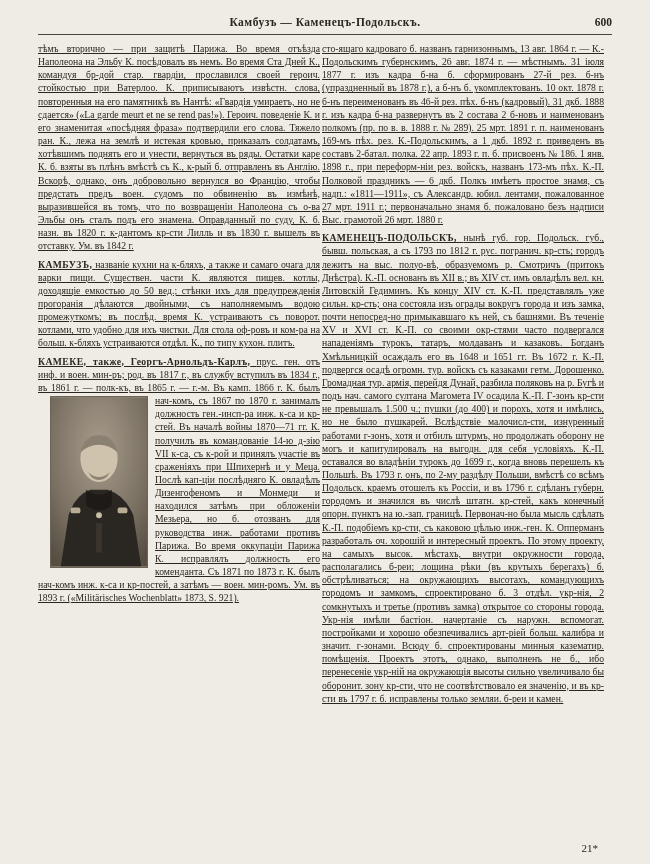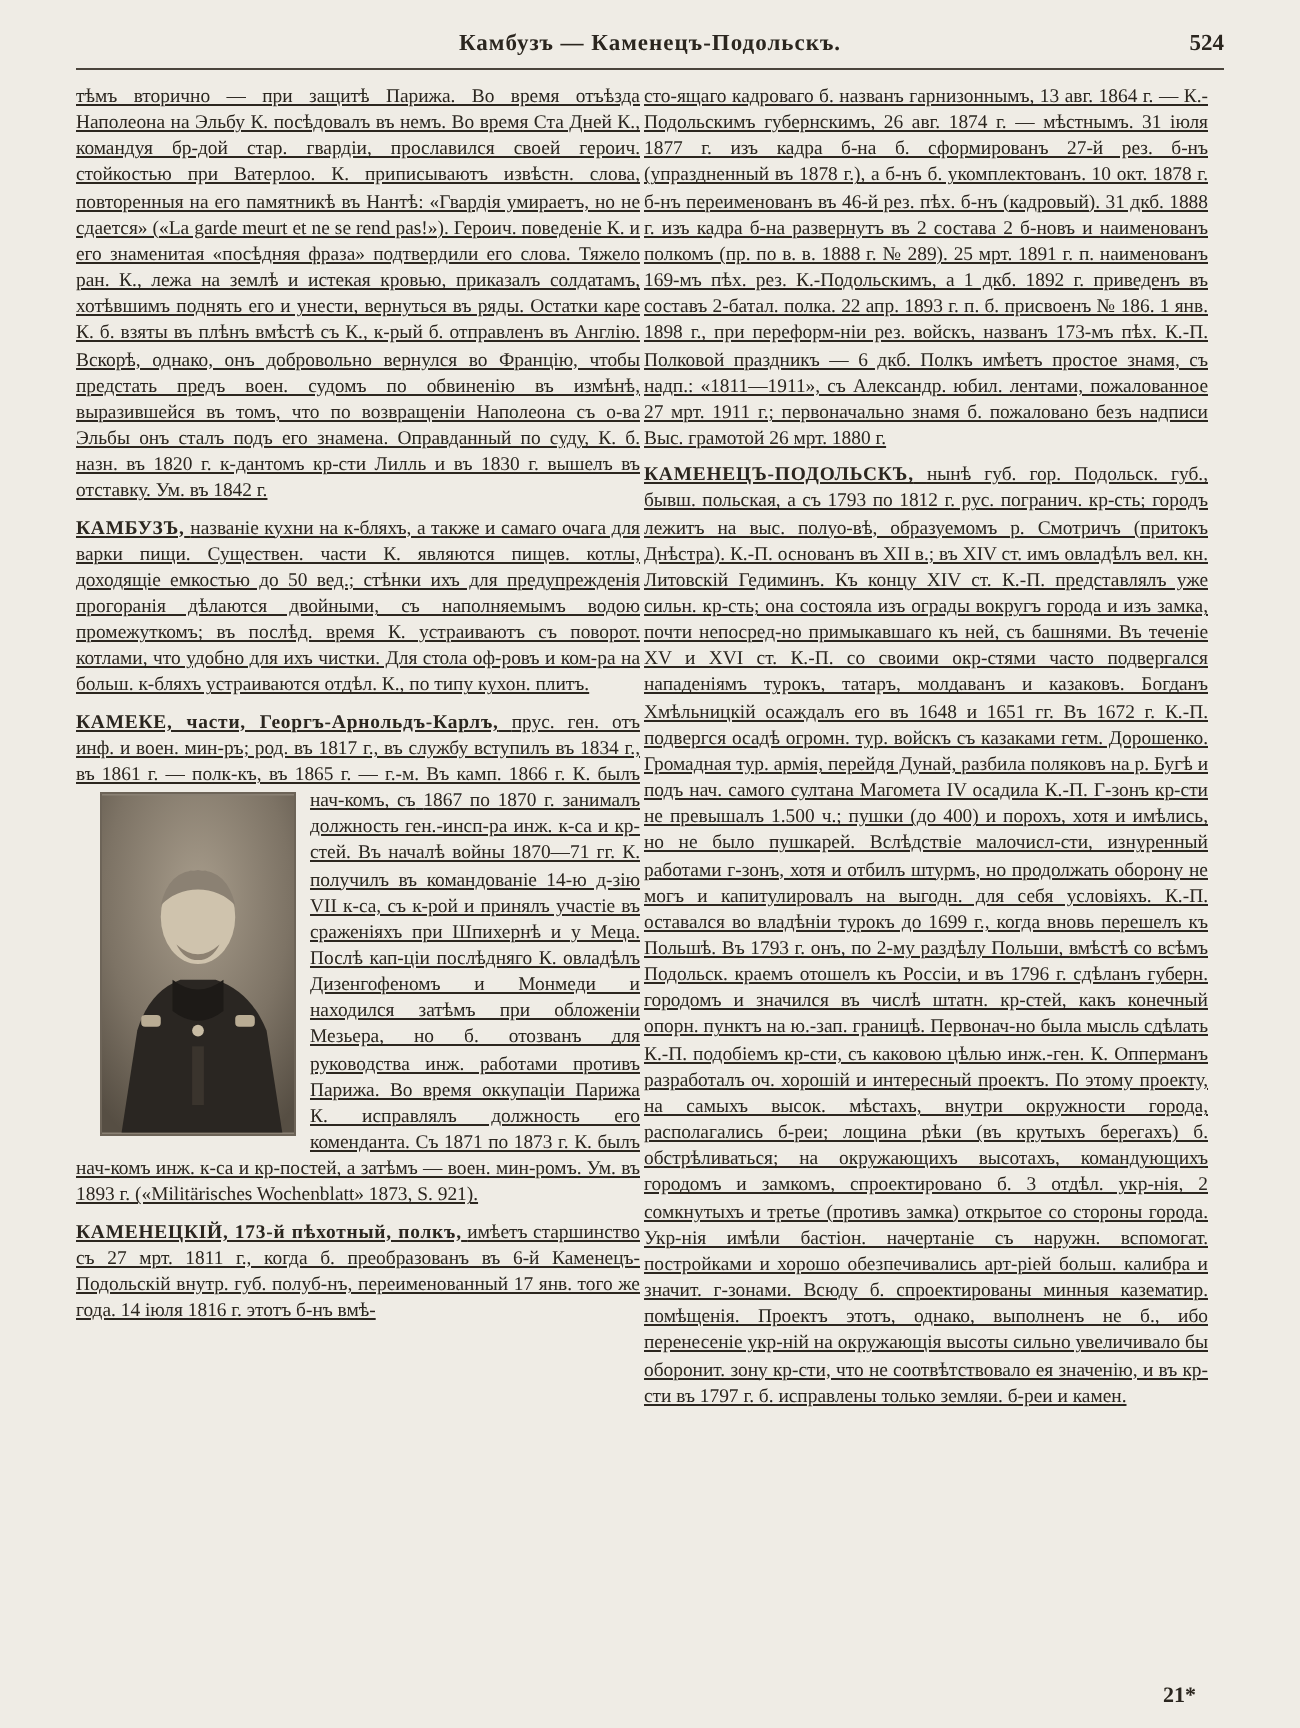--- a/index.html
+++ b/index.html
@@ -41,41 +41,41 @@
     width:98px;height:172px;
     margin:2px 7px 2px 12px;
     background:#8a8174;
     border:1px solid #6d6458;
     box-sizing:border-box;
     display:block;
   }
   .portrait svg{display:block;width:100%;height:100%;}
   .footer-mark{
     position:absolute;right:52px;bottom:10px;
-    font-weight:bold;font-size:11px;
+    font-weight:normal;font-size:11px;
   }
 </style>
 </head>
 <body>
 
 <div class="page">
 
   <div class="header">
     <div class="header-title">Камбузъ — Каменецъ-Подольскъ.</div>
-    <div class="header-page">524</div>
+    <div class="header-page">600</div>
   </div>
   <div class="header-rule"></div>
 
   <div class="col col-left">
 
     <p class="entry"><span>тѣмъ вторично — при защитѣ Парижа. Во время отъѣзда Наполеона на Эльбу К. посѣдовалъ въ немъ. Во время Ста Дней К., командуя бр-дой стар. гвардіи, прославился своей героич. стойкостью при Ватерлоо. К. приписываютъ извѣстн. слова, повторенныя на его памятникѣ въ Нантѣ: «Гвардія умираетъ, но не сдается» («La garde meurt et ne se rend pas!»). Героич. поведеніе К. и его знаменитая «посѣдняя фраза» подтвердили его слова. Тяжело ран. К., лежа на землѣ и истекая кровью, приказалъ солдатамъ, хотѣвшимъ поднять его и унести, вернуться въ ряды. Остатки каре К. б. взяты въ плѣнъ вмѣстѣ съ К., к-рый б. отправленъ въ Англію. Вскорѣ, однако, онъ добровольно вернулся во Францію, чтобы предстать предъ воен. судомъ по обвиненію въ измѣнѣ, выразившейся въ томъ, что по возвращеніи Наполеона съ о-ва Эльбы онъ сталъ подъ его знамена. Оправданный по суду, К. б. назн. въ 1820 г. к-дантомъ кр-сти Лилль и въ 1830 г. вышелъ въ отставку. Ум. въ 1842 г.</span></p>
 
     <p class="entry"><span class="headword">КАМБУЗЪ,</span> <span>названіе кухни на к-бляхъ, а также и самаго очага для варки пищи. Существен. части К. являются пищев. котлы, доходящіе емкостью до 50 вед.; стѣнки ихъ для предупрежденія прогоранія дѣлаются двойными, съ наполняемымъ водою промежуткомъ; въ послѣд. время К. устраиваютъ съ поворот. котлами, что удобно для ихъ чистки. Для стола оф-ровъ и ком-ра на больш. к-бляхъ устраиваются отдѣл. К., по типу кухон. плитъ.</span></p>
 
-    <p class="entry"><span class="headword">КАМЕКЕ, части, Георгъ-Арнольдъ-Карлъ,</span> <span>прус. ген. отъ инф. и воен. мин-ръ; род. въ 1817 г., въ службу вступилъ въ 1834 г., въ 1861 г. — полк-къ, въ 1865 г. — г.-м. Въ камп. 1866 г. К. былъ нач-комъ, съ</span>
+    <p class="entry"><span class="headword">КАМЕКЕ, также, Георгъ-Арнольдъ-Карлъ,</span> <span>прус. ген. отъ инф. и воен. мин-ръ; род. въ 1817 г., въ службу вступилъ въ 1834 г., въ 1861 г. — полк-къ, въ 1865 г. — г.-м. Въ камп. 1866 г. К. былъ нач-комъ, съ</span>
       <span class="portrait">
           <svg viewBox="0 0 98 172" xmlns="http://www.w3.org/2000/svg">
         <defs>
           <radialGradient id="bg" cx="50%" cy="30%" r="80%">
             <stop offset="0%" stop-color="#a79c8b"></stop>
             <stop offset="60%" stop-color="#7d7365"></stop>
             <stop offset="100%" stop-color="#564e43"></stop>
           </radialGradient>
         </defs>
         <rect x="0" y="0" width="98" height="172" fill="url(#bg)"></rect>
@@ -85,21 +85,20 @@
         <path d="M30 56 Q34 38 49 38 Q64 38 68 56 Q60 48 49 48 Q38 48 30 56 Z" fill="#8b8173"></path>
         <path d="M38 76 Q49 86 60 76 Q56 84 49 84 Q42 84 38 76 Z" fill="#8d8171"></path>
         <rect x="20" y="112" width="10" height="6" rx="2" fill="#b9ac94"></rect>
         <rect x="68" y="112" width="10" height="6" rx="2" fill="#b9ac94"></rect>
         <circle cx="49" cy="120" r="3" fill="#c8bca4"></circle>
         <rect x="46" y="128" width="6" height="30" fill="#3a342d"></rect>
       </svg>
         </span><span>1867 по 1870 г. занималъ должность ген.-инсп-ра инж. к-са и кр-стей. Въ началѣ войны 1870—71 гг. К. получилъ въ командованіе 14-ю д-зію VII к-са, съ к-рой и принялъ участіе въ сраженіяхъ при Шпихернѣ и у Меца. Послѣ кап-ціи послѣдняго К. овладѣлъ Дизенгофеномъ и Монмеди и находился затѣмъ при обложеніи Мезьера, но б. отозванъ для руководства инж. работами противъ Парижа. Во время оккупаціи Парижа К. исправлялъ должность его коменданта. Съ 1871 по 1873 г. К. былъ нач-комъ инж. к-са и кр-постей, а затѣмъ — воен. мин-ромъ. Ум. въ 1893 г. («Militärisches Wochenblatt» 1873, S. 921).</span></p>
 
 
-    <p class="entry"><span class="headword">КАМЕНЕЦКІЙ, 173-й пѣхотный, полкъ,</span> <span>имѣетъ старшинство съ 27 мрт. 1811 г., когда б. преобразованъ въ 6-й Каменецъ-Подольскій внутр. губ. полуб-нъ, переименованный 17 янв. того же года. 14 іюля 1816 г. этотъ б-нъ вмѣ-</span></p>
 
   </div>
 
   <div class="col col-right">
 
     <p class="entry"><span>сто-ящаго кадроваго б. названъ гарнизоннымъ, 13 авг. 1864 г. — К.-Подольскимъ губернскимъ, 26 авг. 1874 г. — мѣстнымъ. 31 іюля 1877 г. изъ кадра б-на б. сформированъ 27-й рез. б-нъ (упраздненный въ 1878 г.), а б-нъ б. укомплектованъ. 10 окт. 1878 г. б-нъ переименованъ въ 46-й рез. пѣх. б-нъ (кадровый). 31 дкб. 1888 г. изъ кадра б-на развернутъ въ 2 состава 2 б-новъ и наименованъ полкомъ (пр. по в. в. 1888 г. № 289). 25 мрт. 1891 г. п. наименованъ 169-мъ пѣх. рез. К.-Подольскимъ, а 1 дкб. 1892 г. приведенъ въ составъ 2-батал. полка. 22 апр. 1893 г. п. б. присвоенъ № 186. 1 янв. 1898 г., при переформ-ніи рез. войскъ, названъ 173-мъ пѣх. К.-П. Полковой праздникъ — 6 дкб. Полкъ имѣетъ простое знамя, съ надп.: «1811—1911», съ Александр. юбил. лентами, пожалованное 27 мрт. 1911 г.; первоначально знамя б. пожаловано безъ надписи Выс. грамотой 26 мрт. 1880 г.</span></p>
 
     <p class="entry"><span class="headword">КАМЕНЕЦЪ-ПОДОЛЬСКЪ,</span> <span>нынѣ губ. гор. Подольск. губ., бывш. польская, а съ 1793 по 1812 г. рус. погранич. кр-сть; городъ лежитъ на выс. полуо-вѣ, образуемомъ р. Смотричъ (притокъ Днѣстра). К.-П. основанъ въ XII в.; въ XIV ст. имъ овладѣлъ вел. кн. Литовскій Гедиминъ. Къ концу XIV ст. К.-П. представлялъ уже сильн. кр-сть; она состояла изъ ограды вокругъ города и изъ замка, почти непосред-но примыкавшаго къ ней, съ башнями. Въ теченіе XV и XVI ст. К.-П. со своими окр-стями часто подвергался нападеніямъ турокъ, татаръ, молдаванъ и казаковъ. Богданъ Хмѣльницкій осаждалъ его въ 1648 и 1651 гг. Въ 1672 г. К.-П. подвергся осадѣ огромн. тур. войскъ съ казаками гетм. Дорошенко. Громадная тур. армія, перейдя Дунай, разбила поляковъ на р. Бугѣ и подъ нач. самого султана Магомета IV осадила К.-П. Г-зонъ кр-сти не превышалъ 1.500 ч.; пушки (до 400) и порохъ, хотя и имѣлись, но не было пушкарей. Вслѣдствіе малочисл-сти, изнуренный работами г-зонъ, хотя и отбилъ штурмъ, но продолжать оборону не могъ и капитулировалъ на выгодн. для себя условіяхъ. К.-П. оставался во владѣніи турокъ до 1699 г., когда вновь перешелъ къ Польшѣ. Въ 1793 г. онъ, по 2-му раздѣлу Польши, вмѣстѣ со всѣмъ Подольск. краемъ отошелъ къ Россіи, и въ 1796 г. сдѣланъ губерн. городомъ и значился въ числѣ штатн. кр-стей, какъ конечный опорн. пунктъ на ю.-зап. границѣ. Первонач-но была мысль сдѣлать К.-П. подобіемъ кр-сти, съ каковою цѣлью инж.-ген. К. Опперманъ разработалъ оч. хорошій и интересный проектъ. По этому проекту, на самыхъ высок. мѣстахъ, внутри окружности города, располагались б-реи; лощина рѣки (въ крутыхъ берегахъ) б. обстрѣливаться; на окружающихъ высотахъ, командующихъ городомъ и замкомъ, спроектировано б. 3 отдѣл. укр-нія, 2 сомкнутыхъ и третье (противъ замка) открытое со стороны города. Укр-нія имѣли бастіон. начертаніе съ наружн. вспомогат. постройками и хорошо обезпечивались арт-ріей больш. калибра и значит. г-зонами. Всюду б. спроектированы минныя казематир. помѣщенія. Проектъ этотъ, однако, выполненъ не б., ибо перенесеніе укр-ній на окружающія высоты сильно увеличивало бы оборонит. зону кр-сти, что не соотвѣтствовало ея значенію, и въ кр-сти въ 1797 г. б. исправлены только земляи. б-реи и камен.</span></p>
 
   </div>

